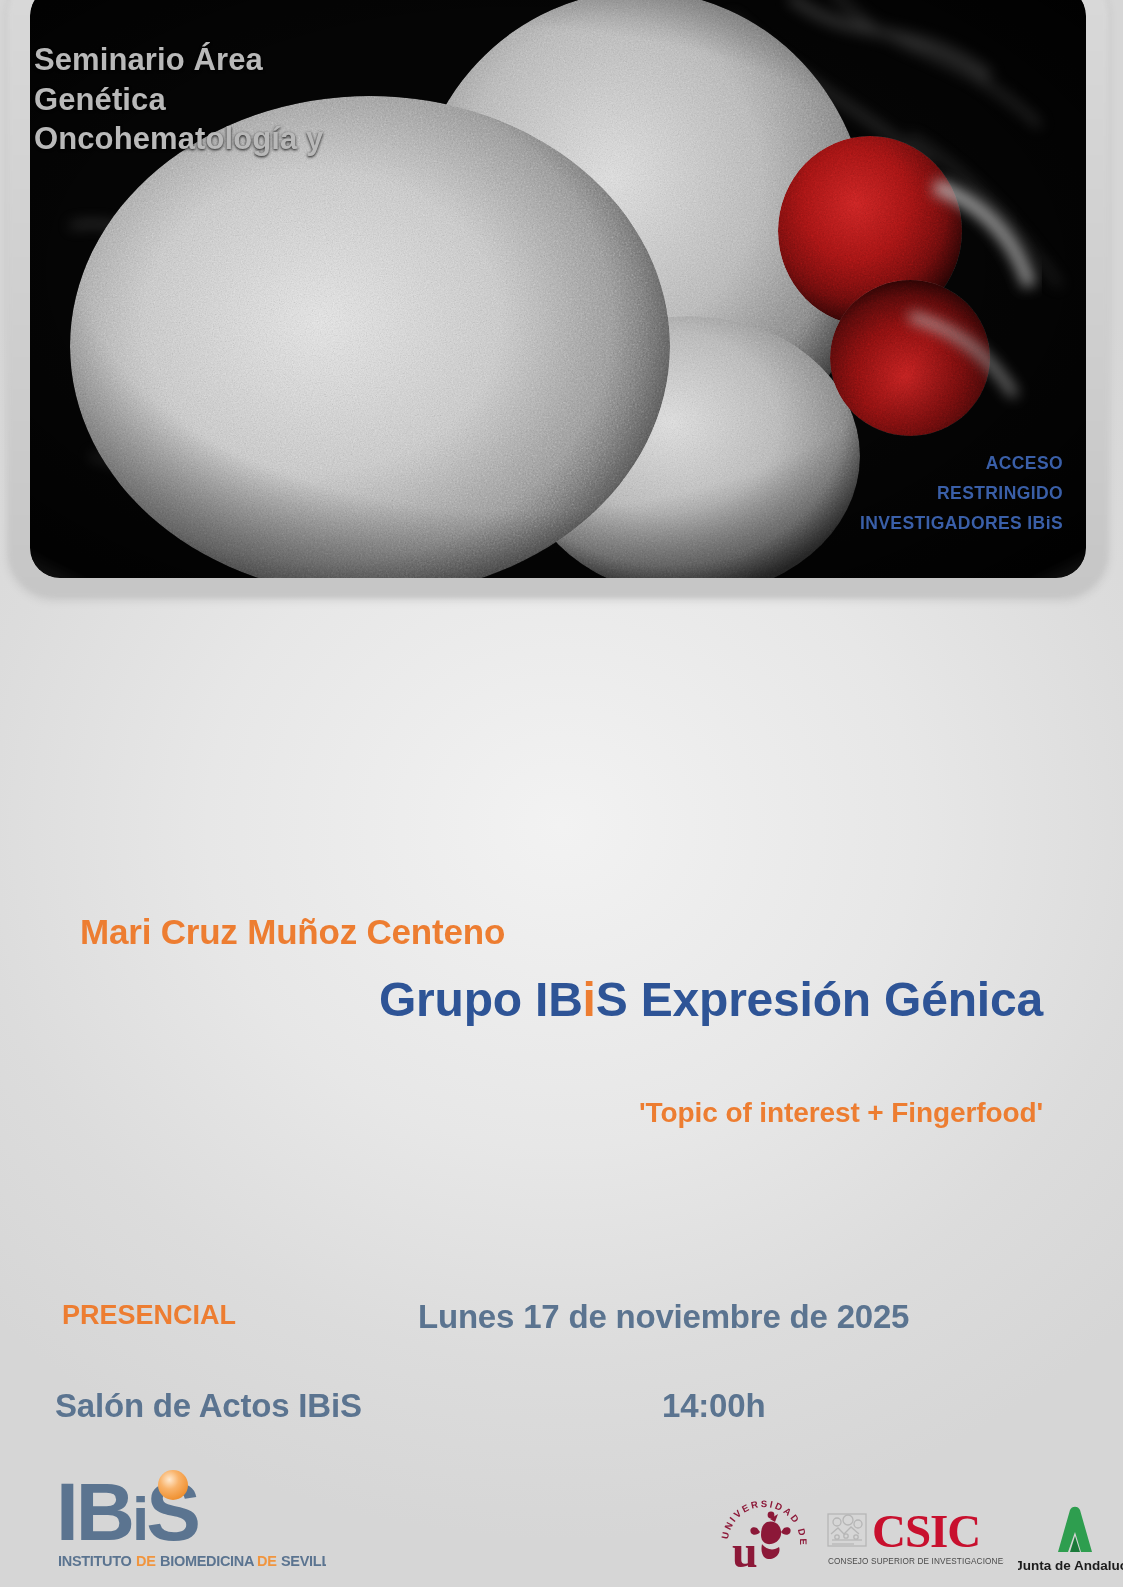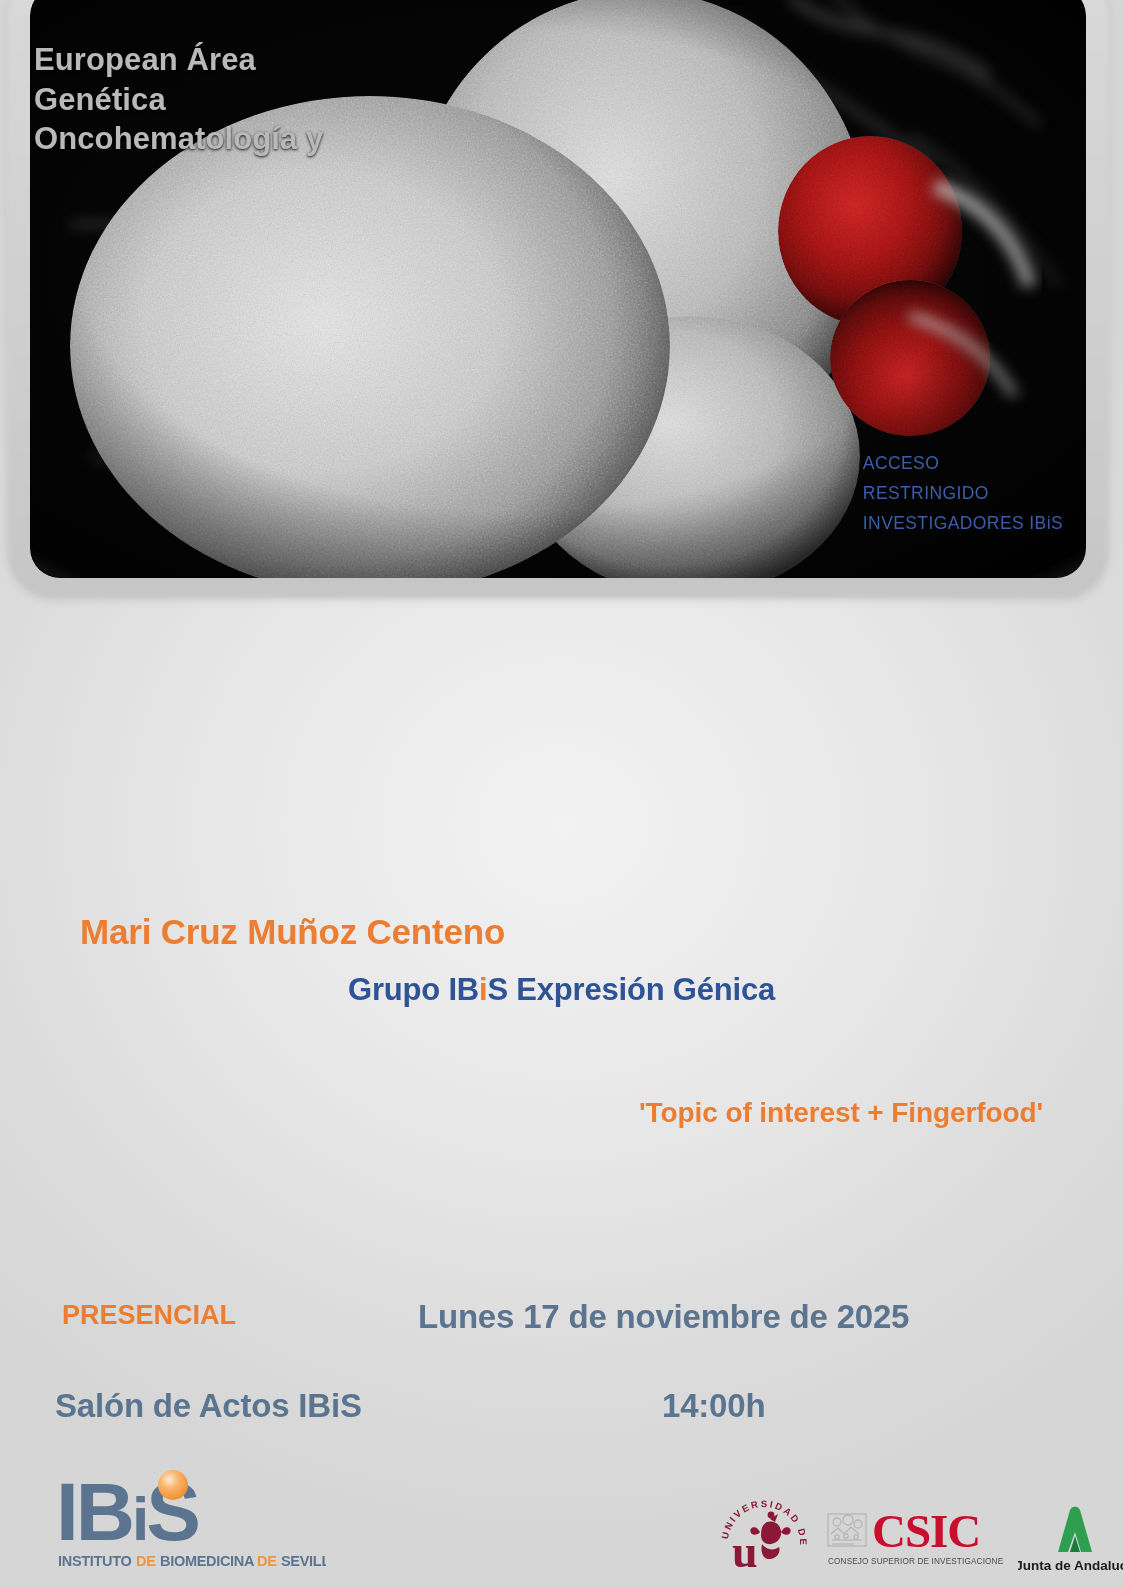--- a/index.html
+++ b/index.html
@@ -61,22 +61,23 @@
     font-weight: bold;
     line-height: 1.28;
     color: #b9b9b9;
     text-shadow: 0 1px 3px rgba(0,0,0,0.9);
     letter-spacing: 0.1px;
   }
   .access-note {
     position: absolute;
     right: 60px;
     top: 448px;
+    text-align: right;
     font-size: 17.5px;
-    font-weight: normal;
+    font-weight: bold;
     line-height: 1.72;
     color: #3a5fa8;
     letter-spacing: 0.4px;
   }
 
   
   .talk-title {
     position: absolute;
     left: 80px;
     top: 672px;
@@ -98,22 +99,22 @@
     font-size: 35px;
     font-weight: bold;
     color: #ed7d31;
     letter-spacing: -0.2px;
   }
   .group {
     position: absolute;
     left: 80px;
     top: 972px;
     width: 963px;
-    text-align: center;
-    font-size: 31px;
+    text-align: right;
+    font-size: 48px;
     font-weight: bold;
     color: #2e5496;
     letter-spacing: -0.2px;
   }
   .group .accent { color: #ed7d31; }
 
   .topic-quote {
     position: absolute;
     left: 80px;
     top: 1097px;
@@ -340,21 +341,21 @@
         <defs>
           <radialGradient id="vig" cx="46%" cy="48%" r="74%">
             <stop offset="55%" stop-color="#000" stop-opacity="0"></stop>
             <stop offset="100%" stop-color="#000" stop-opacity="0.88"></stop>
           </radialGradient>
         </defs>
       </svg>
     </div>
 
     <div class="hero-title">
-      <div>European Área</div>
+      <div>Seminario Área</div>
       <div>Genética</div>
       <div>Oncohematología y</div>
     </div>
 
     <div class="access-note">
       <div>ACCESO</div>
       <div>RESTRINGIDO</div>
       <div>INVESTIGADORES IBiS</div>
     </div>
   </div>

